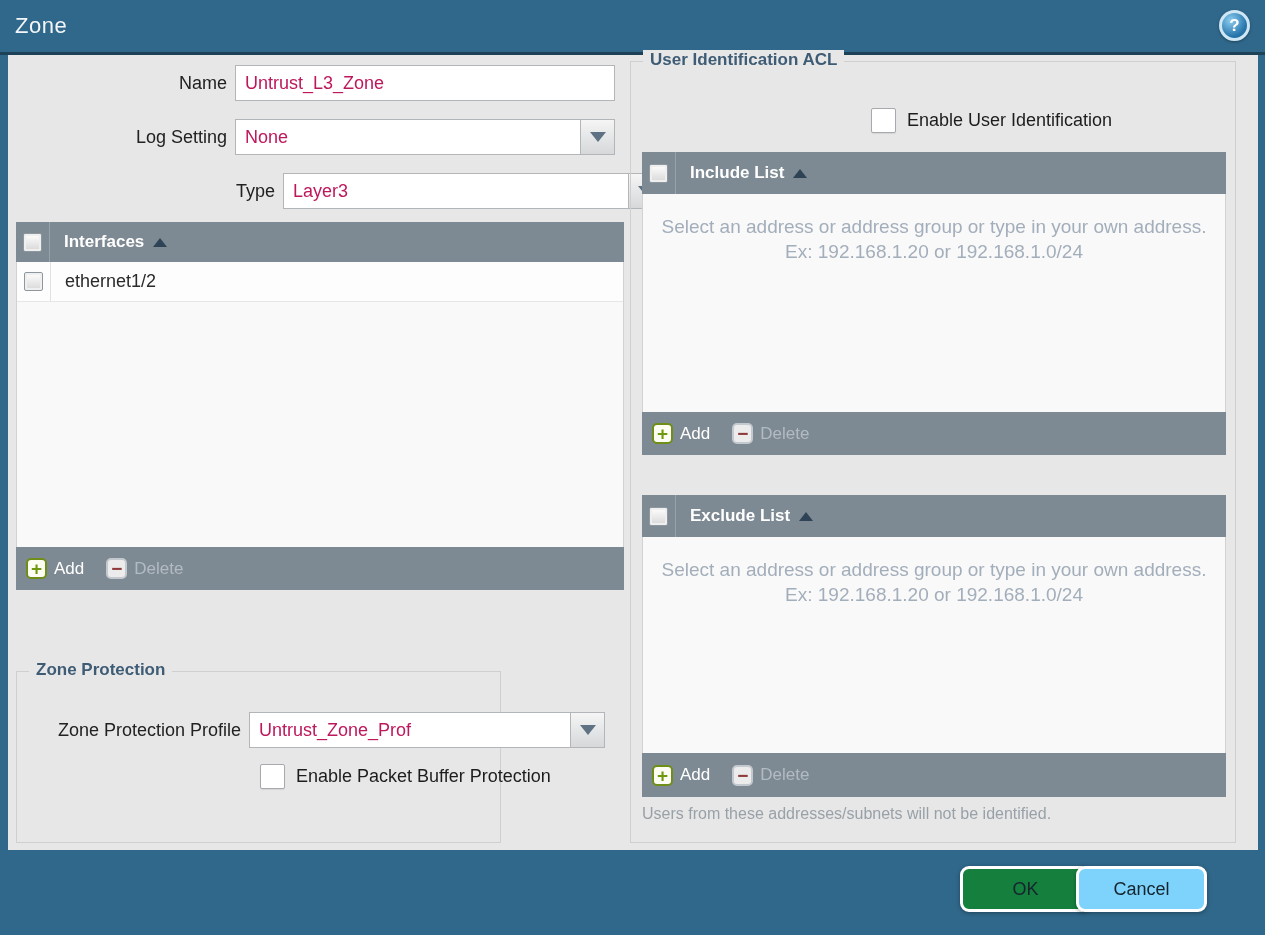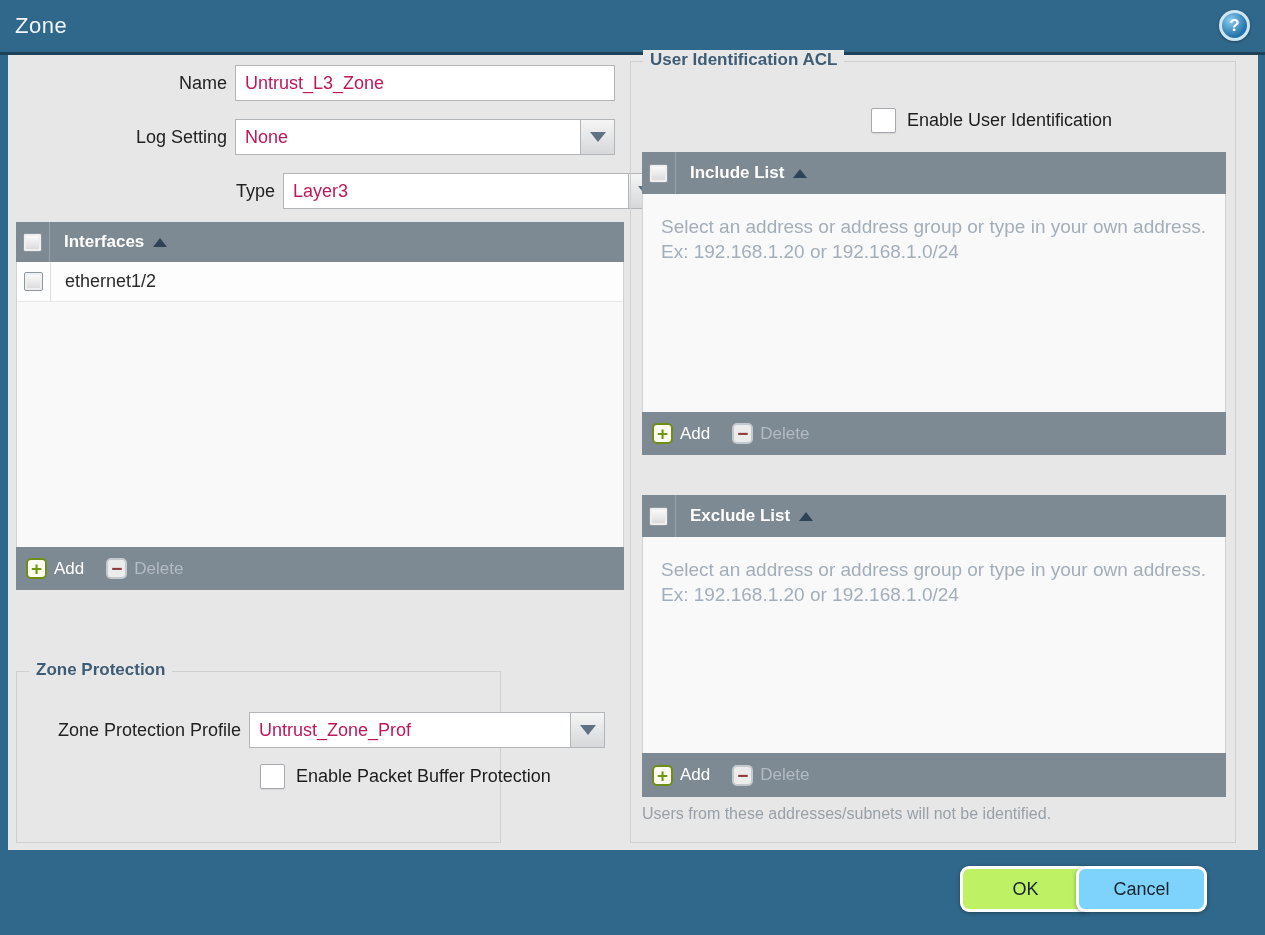--- a/index.html
+++ b/index.html
@@ -56,21 +56,21 @@
   .grid-head .cb-cell { border-right:1px solid #98a2aa; }
   .cb-cell { width:34px; height:100%; display:flex; align-items:center; justify-content:center; flex:none; }
   .head-label { color:#fff; font-size:17px; margin-left:14px;font-weight:bold; }
   .grid-body { background:#f9f9f9; border-left:1px solid #d2d2d2; border-right:1px solid #d2d2d2; overflow:hidden; }
   .grid-row { height:40px; background:#fdfdfd; border-bottom:1px solid #e7e7e7; display:flex; align-items:center; }
   .grid-row .cb-cell { border-right:1px solid #e0e0e0; }
   .row-text { margin-left:14px; font-size:18px; color:#2b2b2b; }
   .grid-foot { height:43px; background:#7e8a93; display:flex; align-items:center; padding-left:10px; }
 
   .placeholder {
-    padding:20px 18px; font-size:19px; line-height:1.32; color:#a3aebb;
+    padding:20px 18px; font-size:19px; line-height:1.32; color:#a3aebb;text-align:center;
   }
 
   
   .cb3d {
     width:19px; height:19px; border:1px solid #8f979e; border-radius:2px;
     background:linear-gradient(#ffffff,#d7d7d7);
     box-shadow:inset 0 0 0 2px #efefef; cursor:pointer;
   }
   .cbplain {
     width:25px; height:25px; border:1px solid #a6a9ad; border-radius:2px;
@@ -100,21 +100,21 @@
   .check-row { position:absolute; display:flex; align-items:center; }
   .check-row .cr-label { font-size:18px; color:#1d1d1d; margin-left:11px; white-space:nowrap; }
 
   
   .footer-btn {
     position:absolute; top:866px; width:131px; height:46px; border-radius:9px;
     border:3px solid #fff; font-family:"Liberation Sans", sans-serif; font-size:18px; color:#16242e;
     display:flex; align-items:center; justify-content:center; cursor:pointer;
     box-shadow:0 1px 4px rgba(0,0,0,.35);
   }
-  .btn-ok { left:960px; background:#bef264; }
+  .btn-ok { left:960px; background:#15803d; }
   .btn-cancel { left:1076px; background:#7dd3fc; }
 </style>
 </head>
 <body>
 
 <div class="titlebar">
   <div class="title">Zone</div>
   <div class="help">?</div>
 </div>
 <div class="topline"></div>

